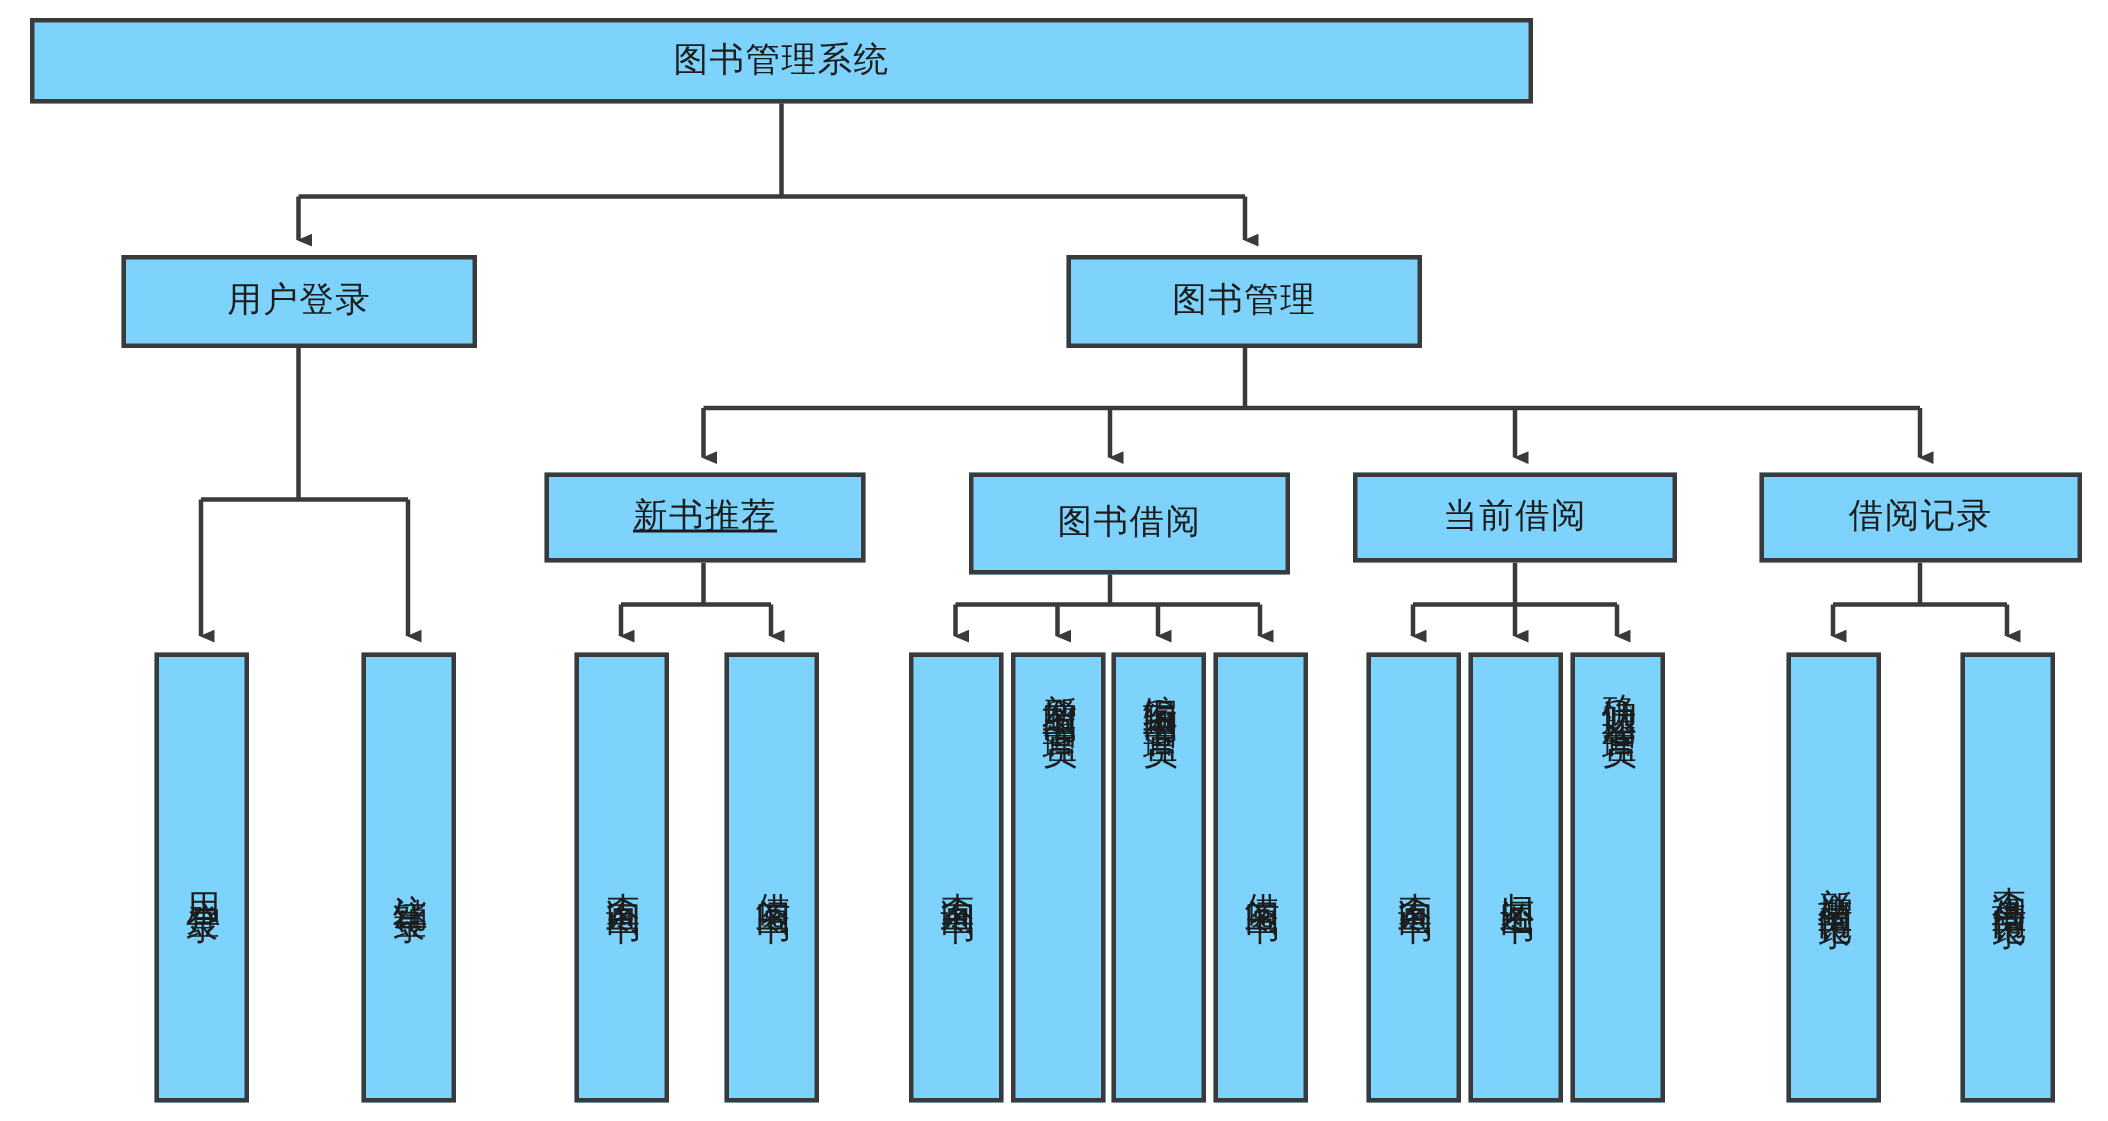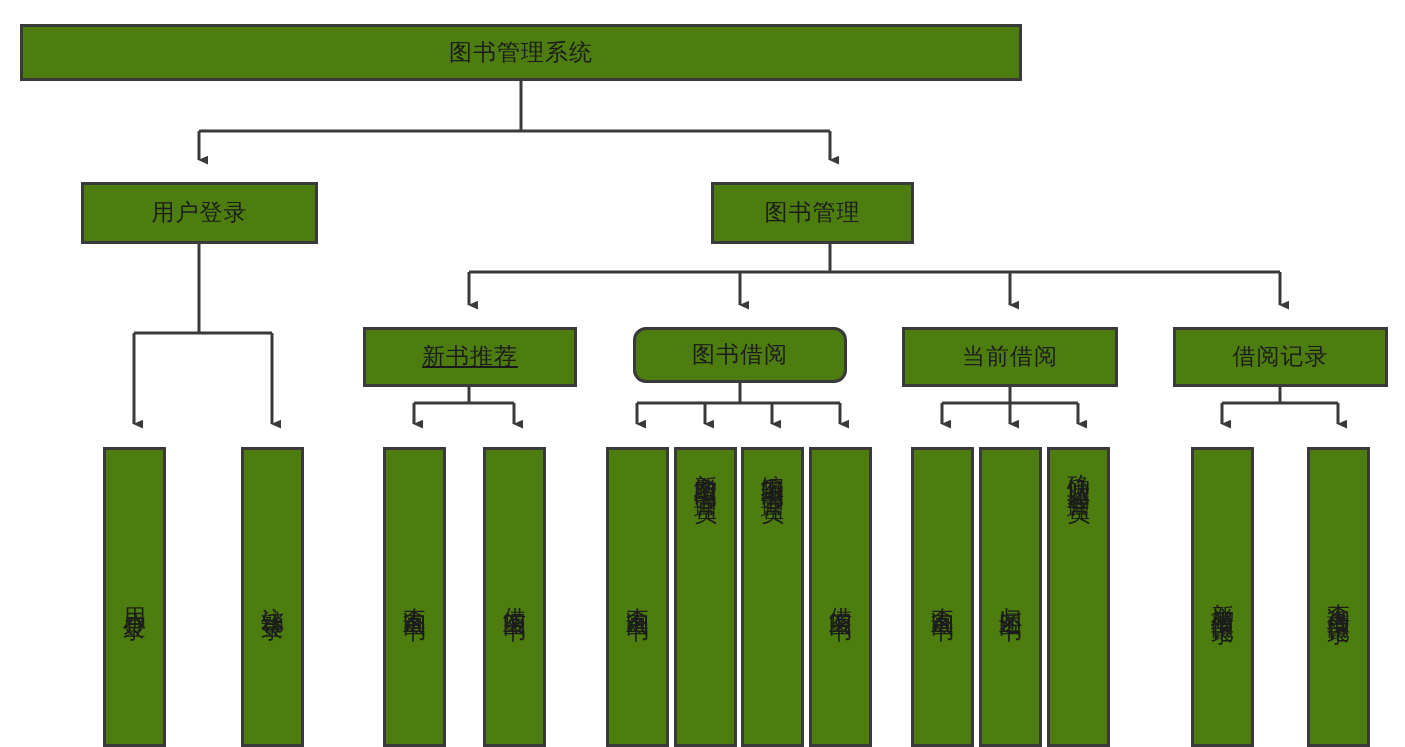--- a/index.html
+++ b/index.html
@@ -25,27 +25,26 @@
   svg.connectors {
     position: absolute;
     left: 0; top: 0;
     width: 1405px;
     height: 747px;
     pointer-events: none;
   }
   .node {
     position: absolute;
     box-sizing: border-box;
-    background: #4d7c0f;
+    background: #7dd3fc;
     border: 3px solid #3a3a3a;
     display: flex;
     align-items: center;
     justify-content: center;
     z-index: 2;
-    margin-top: 12px;
   }
   .node .label {
     font-size: 23px;
     line-height: 1.1;
     letter-spacing: 1px;
     color: #1c1c1c;
     white-space: nowrap;
   }
   .node.leaf {
     align-items: flex-start;
@@ -140,28 +139,28 @@
     </g>
   </svg>
 
   <div class="node" style="left:20px; top:12px; width:1002px; height:57px;">
     <span class="label">图书管理系统</span>
   </div>
 
   <div class="node" style="left:81px; top:170px; width:237px; height:62px;">
     <span class="label">用户登录</span>
   </div>
-  <div class="node" style="left:711px; top:170px; width:203px; height:62px;">
+  <div class="node" style="left:711px; top:170px; width:237px; height:62px;">
     <span class="label">图书管理</span>
   </div>
 
   <div class="node" style="left:363px; top:315px; width:214px; height:60px;text-decoration:underline;">
     <span class="label">新书推荐</span>
   </div>
-  <div class="node" style="left:633px; top:315px; width:214px; height:56px;border-radius:13px;">
+  <div class="node" style="left:646px; top:315px; width:214px; height:68px;">
     <span class="label">图书借阅</span>
   </div>
   <div class="node" style="left:902px; top:315px; width:216px; height:60px;">
     <span class="label">当前借阅</span>
   </div>
   <div class="node" style="left:1173px; top:315px; width:215px; height:60px;">
     <span class="label">借阅记录</span>
   </div>
 
   <div class="node leaf" style="left:103px; top:435px; width:63px; height:300px;">

